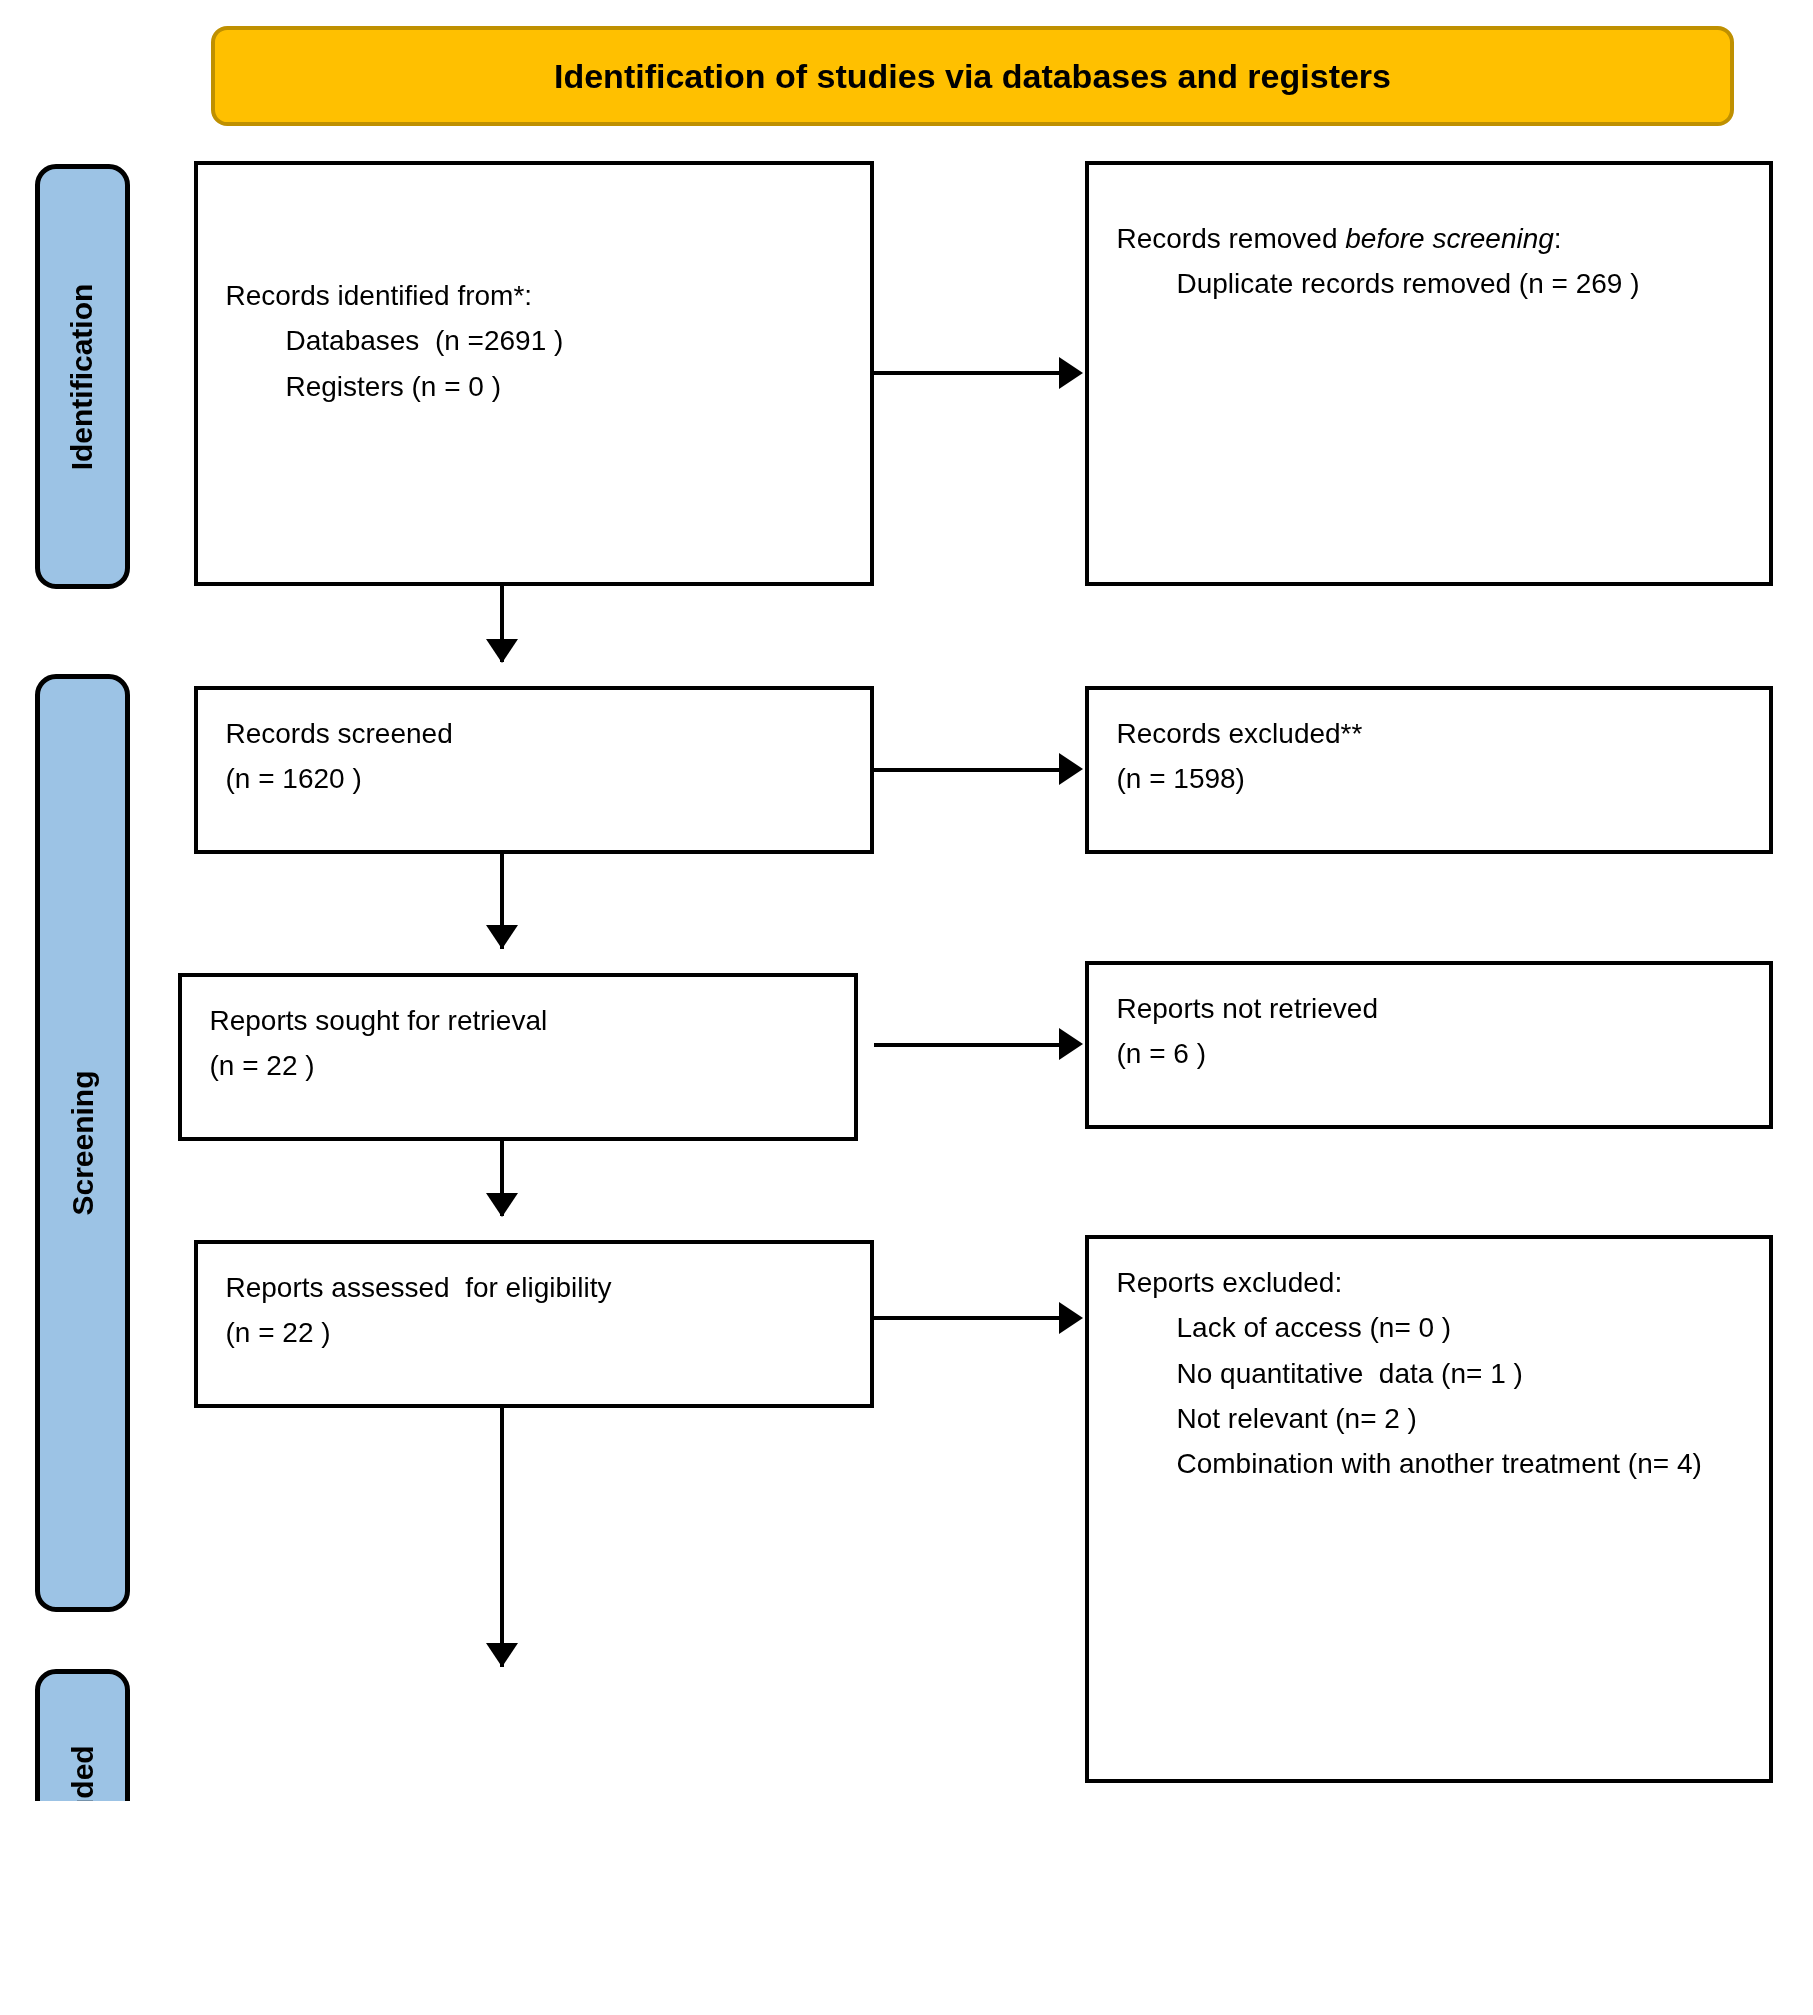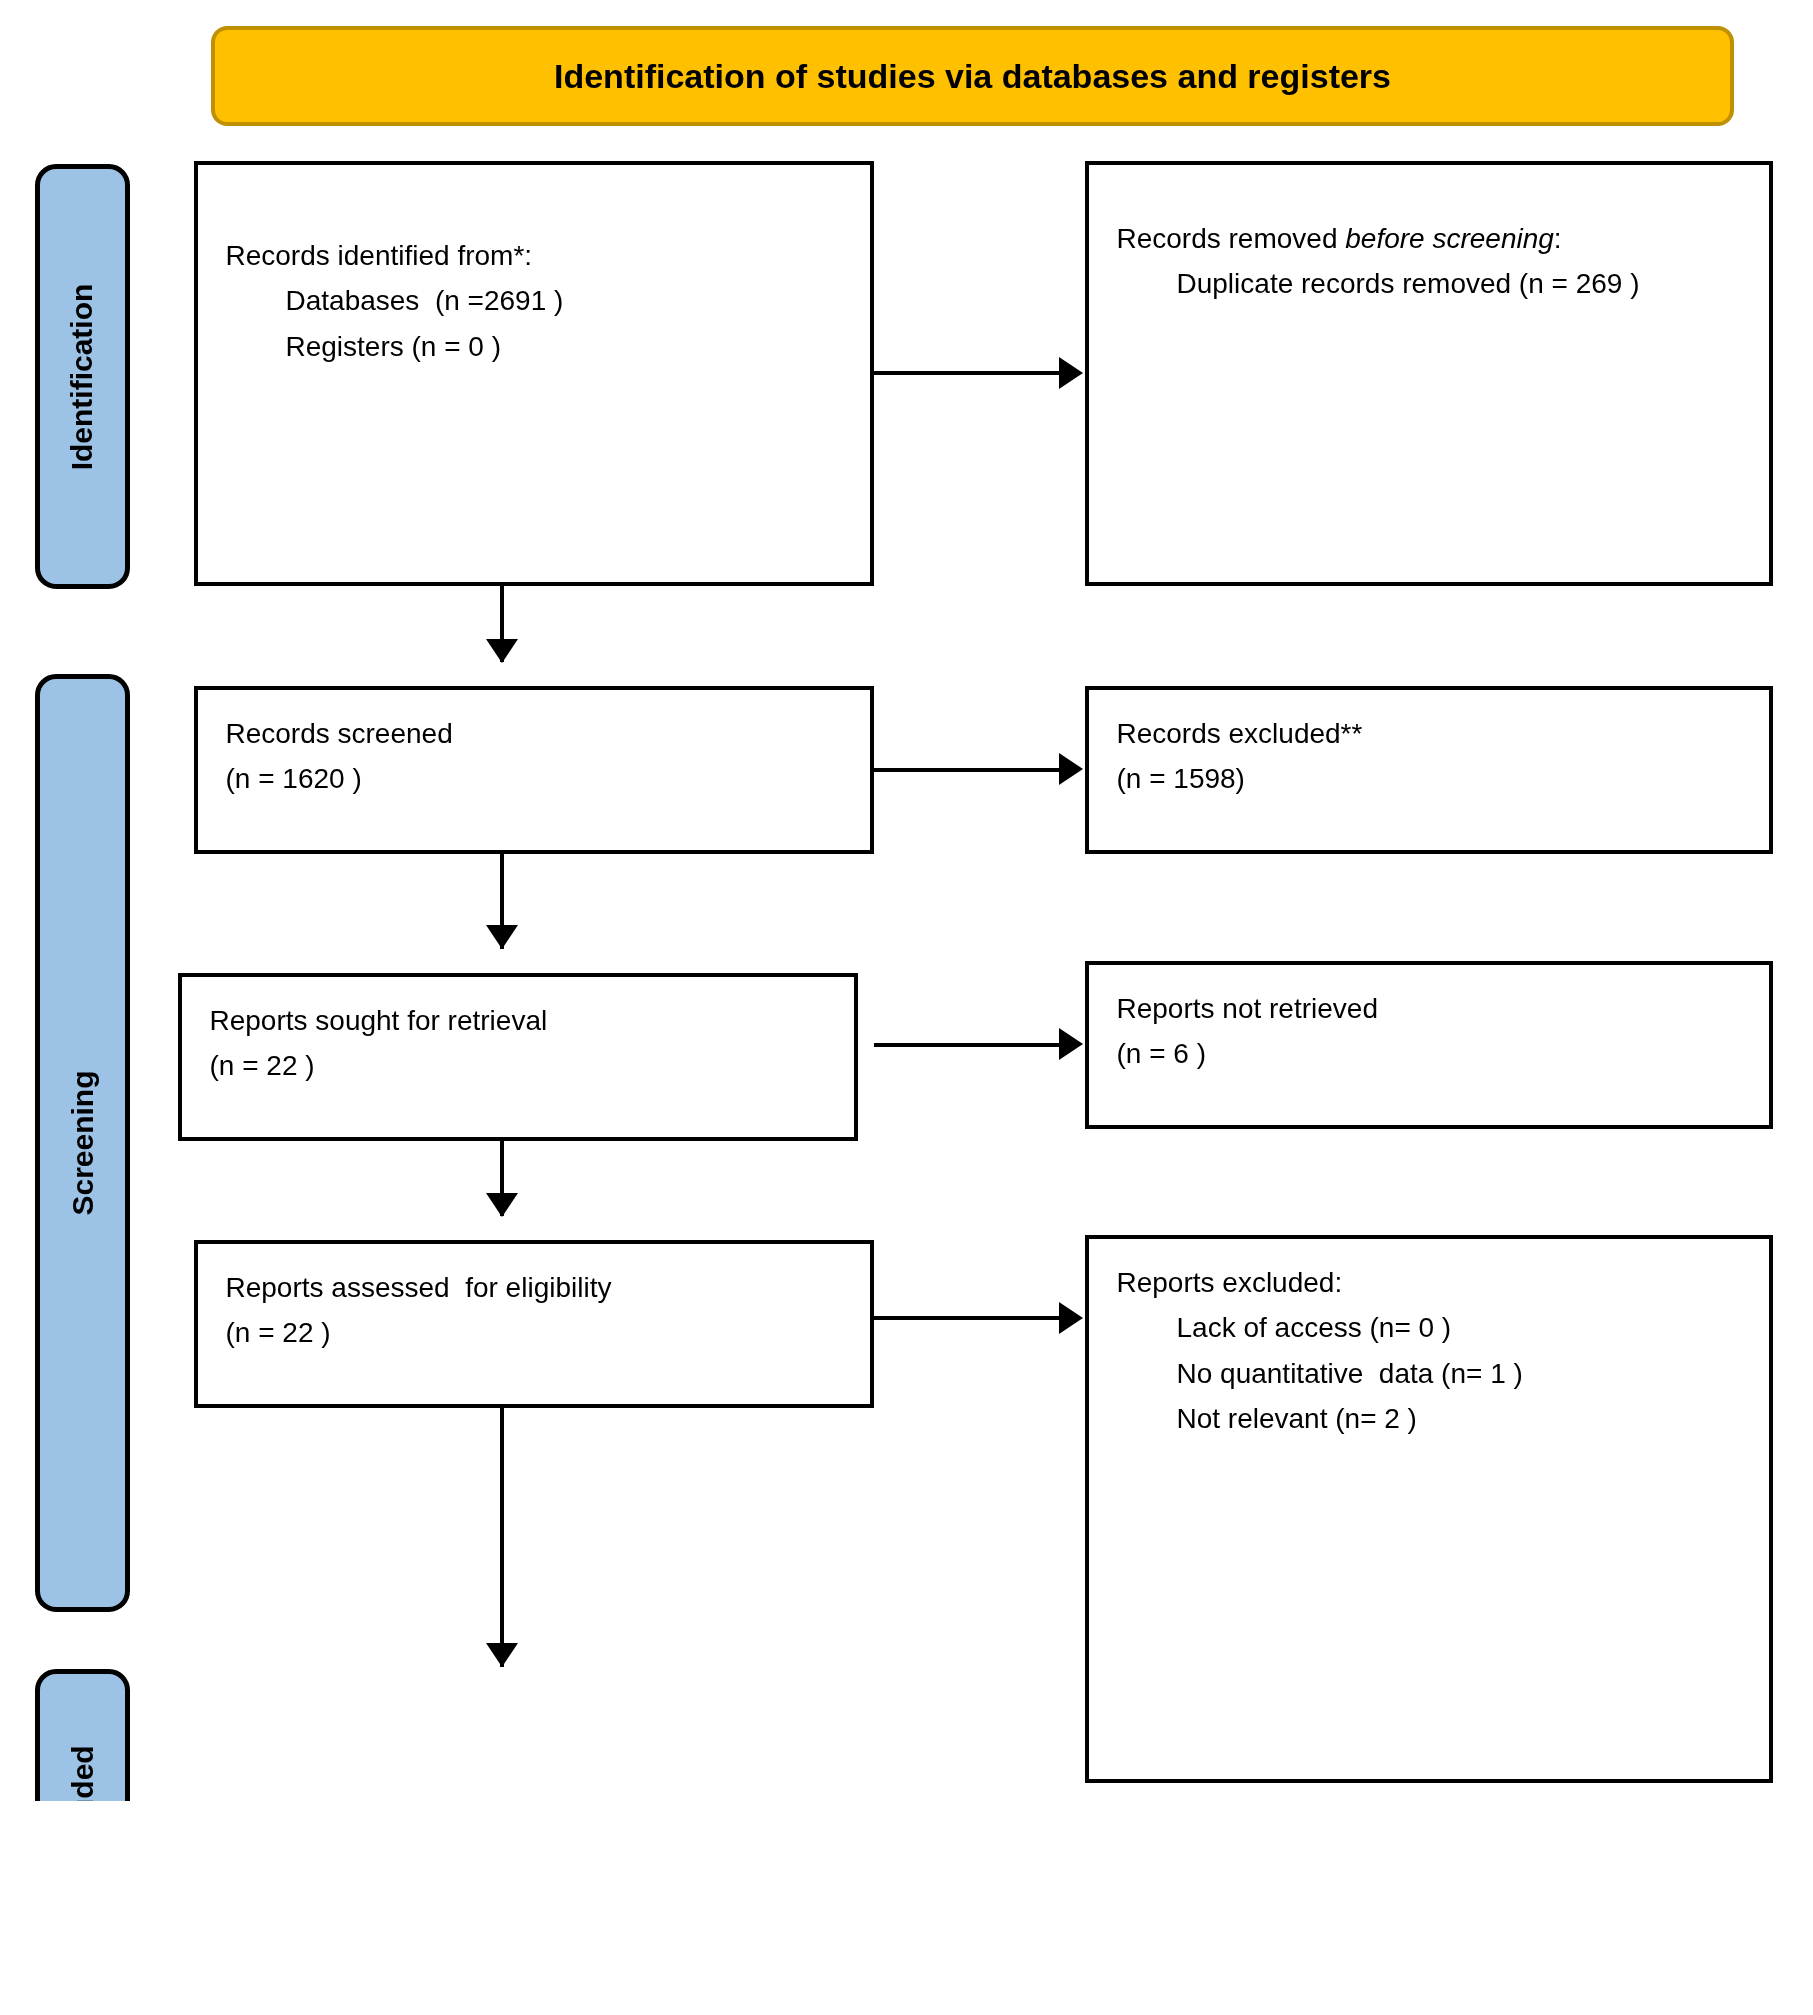--- a/index.html
+++ b/index.html
@@ -93,21 +93,21 @@
   #box-sought          { left: 178px; top: 973px; width: 680px; height: 168px; }
   #box-assessed        { left: 194px; top: 1240px; width: 680px; height: 168px; }
   #box-included        { left: 194px; top: 1690px; width: 680px; height: 283px; }
 
   
   #box-removed         { left: 1085px; top: 161px;  width: 688px; height: 425px; }
   #box-excluded-recs   { left: 1085px; top: 686px; width: 688px; height: 168px; }
   #box-not-retrieved   { left: 1085px; top: 961px; width: 688px; height: 168px; }
   #box-reports-excl    { left: 1085px; top: 1235px; width: 688px; height: 548px; }
 
-  #box-identified  { padding-top: 68px; }
+  #box-identified  { padding-top: 108px; }
   #box-removed     { padding-top: 51px;  padding-right: 36px; }
   #box-reports-excl{  padding-right: 36px; }
   #box-included    { padding-top: 31px; }
 
   
   .conn { position: absolute; background: #000000; }
   .conn-v { width: 4.4px; }
   .conn-h { height: 4.4px; }
   .arrow-down {
     position: absolute;
@@ -197,20 +197,21 @@
   <div class="box" id="box-assessed">
     <p>Reports assessed  for eligibility</p>
     <p>(n = 22 )</p>
   </div>
 
   <div class="box" id="box-reports-excl">
     <p>Reports excluded:</p>
     <p class="indent">Lack of access (n= 0 )</p>
     <p class="indent">No quantitative  data (n= 1 )</p>
     <p class="indent">Not relevant (n= 2 )</p>
+    <p class="indent justified">Combination with another treatment (n= 4)</p>
   </div>
 
 
   <div class="conn conn-v" id="v1"></div>
   <div class="arrow-down" id="a1"></div>
   <div class="conn conn-v" id="v2"></div>
   <div class="arrow-down" id="a2"></div>
   <div class="conn conn-v" id="v3"></div>
   <div class="arrow-down" id="a3"></div>
   <div class="conn conn-v" id="v4"></div>

